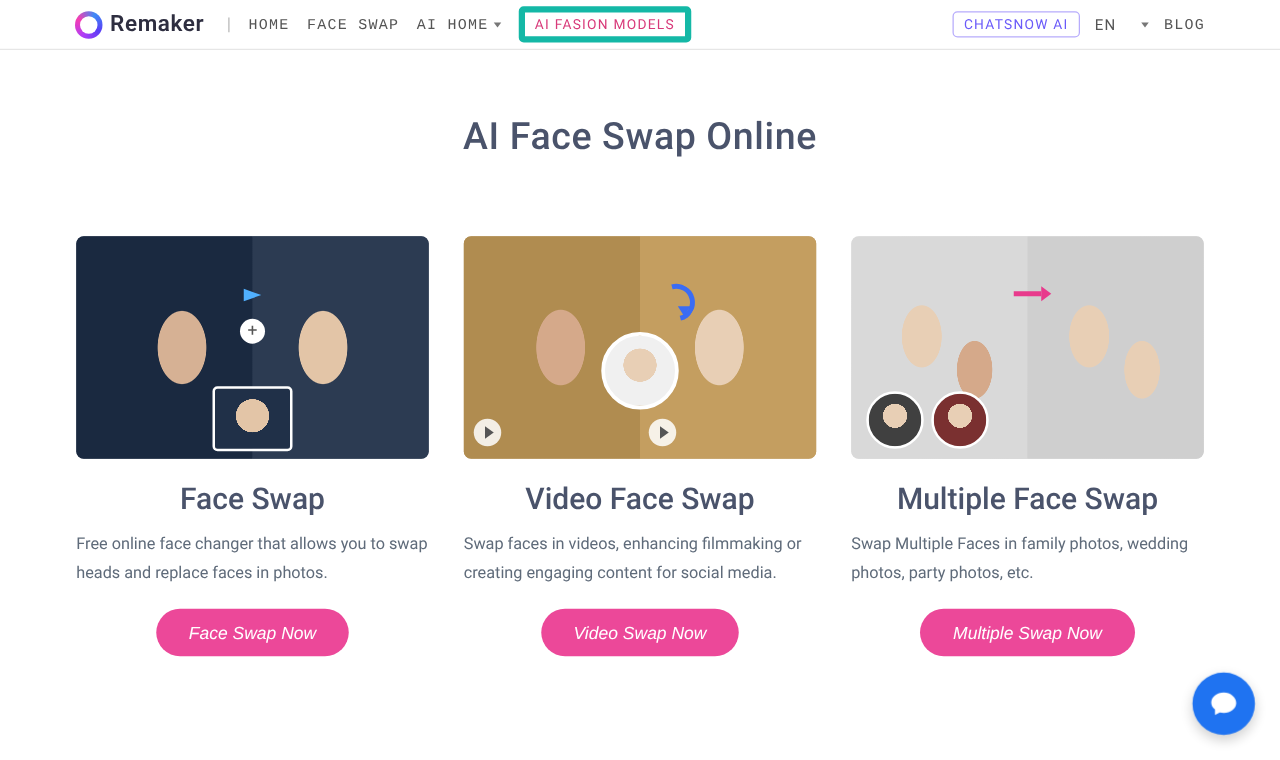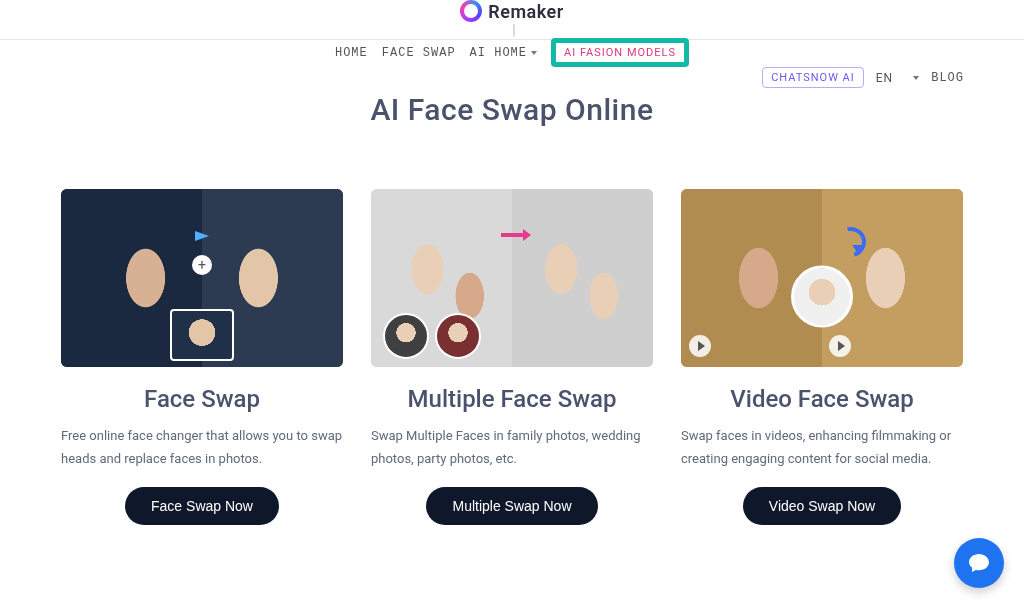--- a/index.html
+++ b/index.html
@@ -1,19 +1,19 @@
 <!DOCTYPE html>
 <html><head>
 <meta charset="utf-8">
 <style>
   * { margin: 0; padding: 0; box-sizing: border-box; }
   body { font-family: -apple-system, BlinkMacSystemFont, "Segoe UI", Roboto, "Helvetica Neue", Arial, sans-serif; background: #fff; color: #333; width: 1024px; height: 608px; overflow: hidden; }
 
   
-  .header { height: 40px; border-bottom: 1px solid #e6e6e6; display: flex; align-items: center; padding: 0 60px; flex-direction: column; }
+  .header { height: 40px; border-bottom: 1px solid #e6e6e6; display: flex; align-items: center; padding: 0 60px; }
   .logo-wrap { display: flex; align-items: center; gap: 6px; }
   .logo-icon { width: 22px; height: 22px; border-radius: 50%; background: conic-gradient(from 120deg, #5b3df6, #b13df6, #f63db1, #3d8bf6, #5b3df6); position: relative; }
   .logo-icon::after { content: ""; position: absolute; inset: 4px; border-radius: 50%; background: #fff; }
   .logo-text { font-size: 18px; font-weight: 600; color: #2e2e40; letter-spacing: 0.5px; }
   .nav-sep { color: #bbb; margin: 0 14px 0 18px; font-size: 14px; }
   .nav { display: flex; align-items: center; gap: 14px; }
   .nav-link { font-size: 12px; letter-spacing: 1px; color: #555; cursor: pointer; display: flex; align-items: center; gap: 4px; font-family: Liberation Mono, monospace; }
   .nav-cta { font-size: 11px; letter-spacing: 1px; color: #d83a7a; border: 5px solid #14b8a6; border-radius: 4px; padding: 3px 8px; cursor: pointer; }
   .header-right { margin-left: auto; display: flex; align-items: center; gap: 12px; padding-left: 32px; }
   .chatsnow { font-size: 11px; letter-spacing: 1px; color: #6a5af9; border: 1px solid #b7acfc; border-radius: 4px; padding: 3px 8px; cursor: pointer; }
@@ -22,21 +22,21 @@
 
   
   .page-title { text-align: center; margin-top: 52px; font-size: 30px; color: #4a536b; font-weight: 500; letter-spacing: 0.5px; }
 
   
   .cards { display: flex; justify-content: center; gap: 28px; margin-top: 62px; padding: 0 60px; }
   .card { width: 282px; display: flex; flex-direction: column; align-items: center; }
   .card-img { width: 282px; height: 178px; border-radius: 6px; background: #999; position: relative; overflow: hidden; }
   .card-title { margin-top: 18px; font-size: 24px; font-weight: 500; color: #4a536b; text-align: center; }
   .card-desc { margin-top: 12px; font-size: 13px; line-height: 1.75; color: #5f6b7a; text-align: left; width: 100%; min-height: 46px; }
-  .card-cta { margin-top: 16px; background: #0f172a; color: #fff; font-size: 14px; padding: 11px 26px; border-radius: 999px; border: none; cursor: pointer; }
+  .card-cta { margin-top: 16px; background: #ec4899; color: #fff; font-size: 14px; padding: 11px 26px; border-radius: 999px; border: none; cursor: pointer; font-style: italic; }
 
   
   .fs1 { background: linear-gradient(135deg, #1a2940, #2c3b52); }
   .fs1 .half-l, .fs1 .half-r { position: absolute; top: 0; bottom: 0; width: 50%; }
   .fs1 .half-l { left: 0; background: radial-gradient(ellipse 60px 90px at 60% 50%, #d6b194 32%, #1a2940 33%); }
   .fs1 .half-r { right: 0; background: radial-gradient(ellipse 60px 90px at 40% 50%, #e3c5a7 32%, #2c3b52 33%); }
   .fs1 .mini { position: absolute; left: 50%; bottom: 6px; transform: translateX(-50%); width: 64px; height: 52px; border: 2px solid #fff; border-radius: 4px; background: radial-gradient(circle 22px at 50% 45%, #e3c5a7 60%, #203048 61%); }
   .fs1 .plus { position: absolute; left: 50%; top: 66px; transform: translateX(-50%); width: 20px; height: 20px; border-radius: 50%; background: #fff; color: #555; font-size: 14px; display: flex; align-items: center; justify-content: center; }
   .fs1 .arrow { position: absolute; top: 42px; left: 50%; transform: translateX(-50%); width: 0; height: 0; border-top: 5px solid transparent; border-bottom: 5px solid transparent; border-left: 14px solid #50b0ff; }
 
@@ -105,49 +105,49 @@
       <div class="arrow"></div>
       <div class="plus">+</div>
       <div class="mini"></div>
     </div>
     <div class="card-title">Face Swap</div>
     <div class="card-desc">Free online face changer that allows you to swap heads and replace faces in photos.</div>
     <button class="card-cta">Face Swap Now</button>
   </div>
 
   <div class="card">
-    <div class="card-img fs2">
-      <div class="half-l"></div>
-      <div class="half-r"></div>
-      <div class="arrow"></div>
-      <div class="mini1"></div>
-      <div class="mini2"></div>
-    </div>
-    <div class="card-title">Multiple Face Swap</div>
-    <div class="card-desc">Swap Multiple Faces in family photos, wedding photos, party photos, etc.</div>
-    <button class="card-cta">Multiple Swap Now</button>
-  </div>
-
-  <div class="card">
     <div class="card-img fs3">
       <div class="half-l"></div>
       <div class="half-r"></div>
       <div class="arrow"></div>
       <div class="mini"></div>
       <div class="play-l">
           <div class="tri"></div>
         </div>
       <div class="play-r">
           <div class="tri"></div>
         </div>
     </div>
     <div class="card-title">Video Face Swap</div>
     <div class="card-desc">Swap faces in videos, enhancing filmmaking or creating engaging content for social media.</div>
     <button class="card-cta">Video Swap Now</button>
   </div>
 
+  <div class="card">
+    <div class="card-img fs2">
+      <div class="half-l"></div>
+      <div class="half-r"></div>
+      <div class="arrow"></div>
+      <div class="mini1"></div>
+      <div class="mini2"></div>
+    </div>
+    <div class="card-title">Multiple Face Swap</div>
+    <div class="card-desc">Swap Multiple Faces in family photos, wedding photos, party photos, etc.</div>
+    <button class="card-cta">Multiple Swap Now</button>
+  </div>
+
 </div>
 
 <div class="chat-fab">
   <svg viewBox="0 0 24 24">
       <path d="M12 3C6.5 3 2 6.6 2 11c0 2.2 1.1 4.2 3 5.6V21l3.8-2.1c1 .2 2.1.4 3.2.4 5.5 0 10-3.6 10-8s-4.5-8.3-10-8.3z"></path>
     </svg>
 </div>
 
 </body></html>

